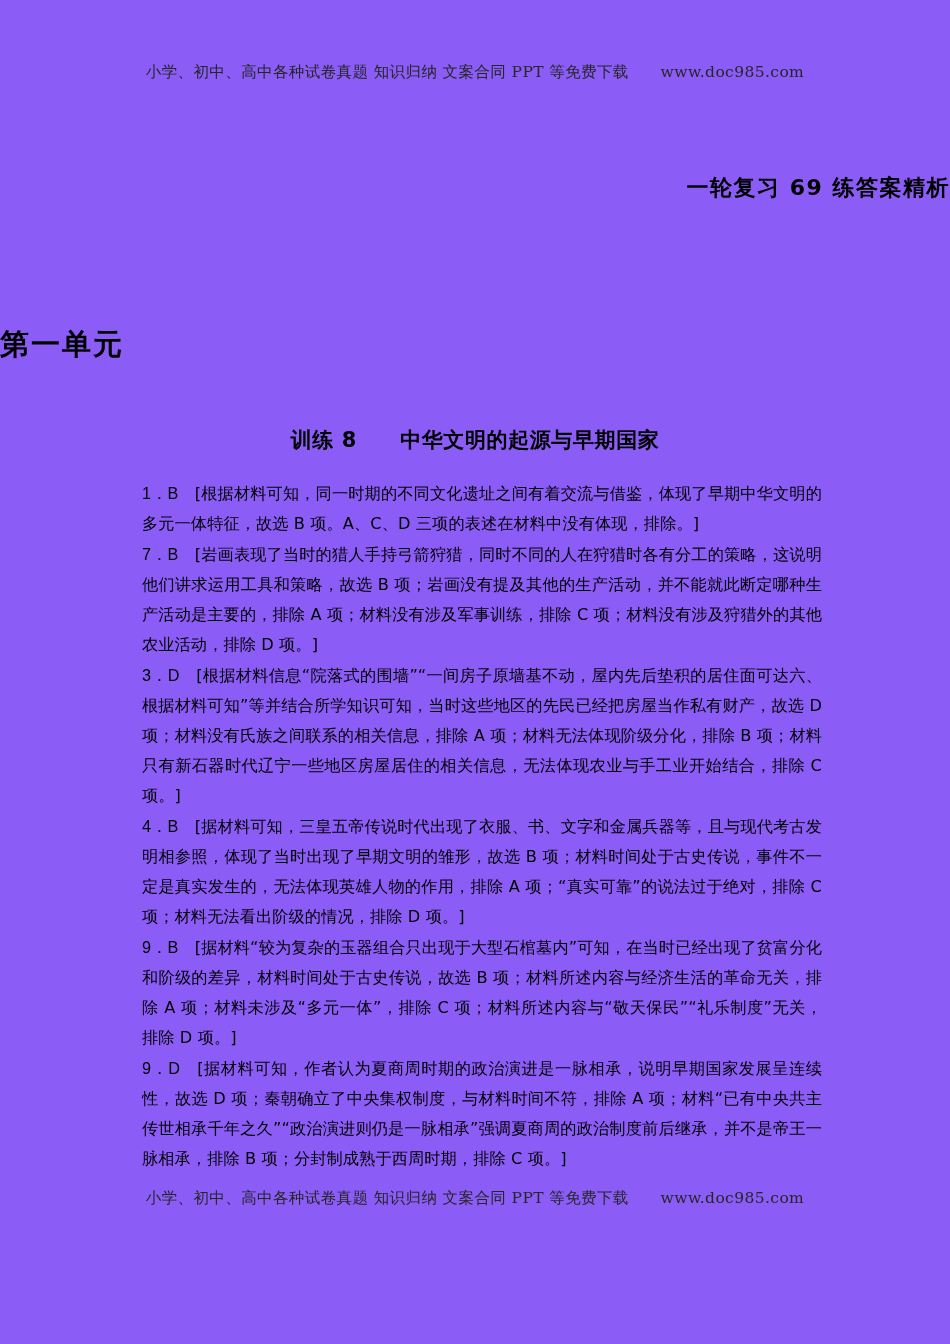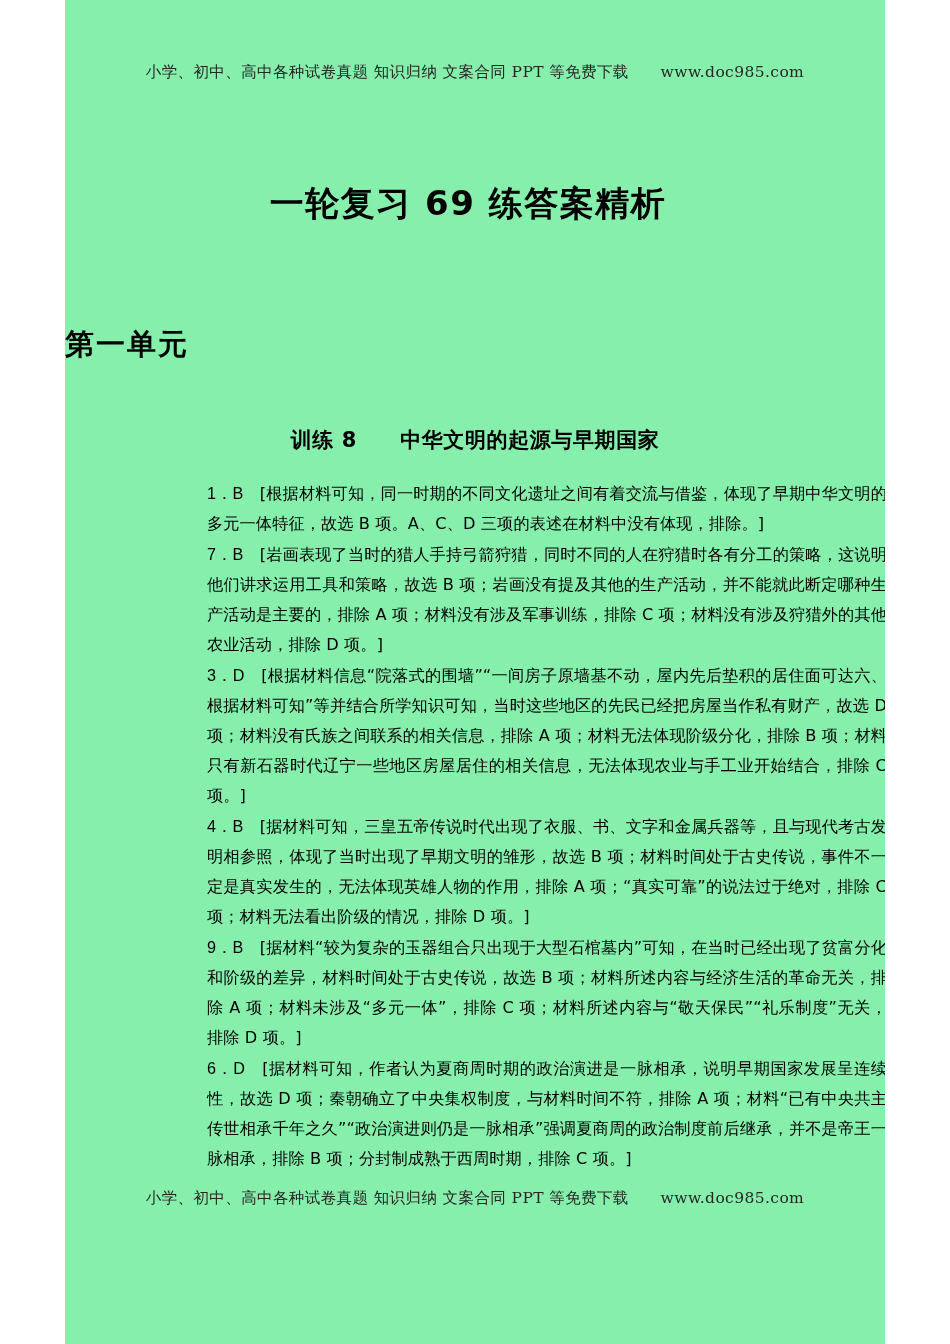--- a/index.html
+++ b/index.html
@@ -2,23 +2,23 @@
 <html><head>
 <meta charset="utf-8">
 <style>
   html, body {
     margin: 0;
     padding: 0;
     background: #ffffff;
   }
   .page {
     position: relative;
-    width: 820px;
+    width: 950px;
     height: 1344px;
-    background: #86efac;
+    background: #8b5cf6;
     margin: 0 auto;
     overflow: hidden;
     font-family: "DejaVu Sans", "Liberation Sans", sans-serif;
     color: #000000;
   }
 
   
   .running-head {
     position: absolute;
     left: 0;
@@ -41,24 +41,24 @@
     font-size: 15.5px;
     letter-spacing: 0.4px;
     color: #262626;
     white-space: nowrap;
   }
 
   
   .doc-title {
     position: absolute;
     left: 0;
-    right: 14px;
+    right: 0;
     top: 160px;
-    text-align: center;
-    font-size: 34px;
+    text-align: right;
+    font-size: 22px;
     font-weight: bold;
     letter-spacing: 1.5px;
     line-height: 1.2;
   }
   .unit-title {
     position: absolute;
     left: 0;
     right: 0;
     top: 303px;
     font-size: 29px;
@@ -113,18 +113,18 @@
   <h2 class="unit-title">第一单元</h2>
 
   <h3 class="section-title">训练 8　　中华文明的起源与早期国家</h3>
 
   <div class="answers">
     <p class="answer-item"><span class="ans-num">1．B</span><span>　[根据材料可知，同一时期的不同文化遗址之间有着交流与借鉴，体现了早期中华文明的多元一体特征，故选 B 项。A、C、D 三项的表述在材料中没有体现，排除。]</span></p>
     <p class="answer-item"><span class="ans-num">7．B</span><span>　[岩画表现了当时的猎人手持弓箭狩猎，同时不同的人在狩猎时各有分工的策略，这说明他们讲求运用工具和策略，故选 B 项；岩画没有提及其他的生产活动，并不能就此断定哪种生产活动是主要的，排除 A 项；材料没有涉及军事训练，排除 C 项；材料没有涉及狩猎外的其他农业活动，排除 D 项。]</span></p>
     <p class="answer-item"><span class="ans-num">3．D</span><span>　[根据材料信息“院落式的围墙”“一间房子原墙基不动，屋内先后垫积的居住面可达六、根据材料可知”等并结合所学知识可知，当时这些地区的先民已经把房屋当作私有财产，故选 D 项；材料没有氏族之间联系的相关信息，排除 A 项；材料无法体现阶级分化，排除 B 项；材料只有新石器时代辽宁一些地区房屋居住的相关信息，无法体现农业与手工业开始结合，排除 C 项。]</span></p>
     <p class="answer-item"><span class="ans-num">4．B</span><span>　[据材料可知，三皇五帝传说时代出现了衣服、书、文字和金属兵器等，且与现代考古发明相参照，体现了当时出现了早期文明的雏形，故选 B 项；材料时间处于古史传说，事件不一定是真实发生的，无法体现英雄人物的作用，排除 A 项；“真实可靠”的说法过于绝对，排除 C 项；材料无法看出阶级的情况，排除 D 项。]</span></p>
     <p class="answer-item"><span class="ans-num">9．B</span><span>　[据材料“较为复杂的玉器组合只出现于大型石棺墓内”可知，在当时已经出现了贫富分化和阶级的差异，材料时间处于古史传说，故选 B 项；材料所述内容与经济生活的革命无关，排除 A 项；材料未涉及“多元一体”，排除 C 项；材料所述内容与“敬天保民”“礼乐制度”无关，排除 D 项。]</span></p>
-    <p class="answer-item"><span class="ans-num">6．D</span><span>　[据材料可知，作者认为夏商周时期的政治演进是一脉相承，说明早期国家发展呈连续性，故选 D 项；秦朝确立了中央集权制度，与材料时间不符，排除 A 项；材料“已有中央共主传世相承千年之久”“政治演进则仍是一脉相承”强调夏商周的政治制度前后继承，并不是帝王一脉相承，排除 B 项；分封制成熟于西周时期，排除 C 项。]</span></p>
+    <p class="answer-item"><span class="ans-num">9．D</span><span>　[据材料可知，作者认为夏商周时期的政治演进是一脉相承，说明早期国家发展呈连续性，故选 D 项；秦朝确立了中央集权制度，与材料时间不符，排除 A 项；材料“已有中央共主传世相承千年之久”“政治演进则仍是一脉相承”强调夏商周的政治制度前后继承，并不是帝王一脉相承，排除 B 项；分封制成熟于西周时期，排除 C 项。]</span></p>
   </div>
 
   <div class="running-foot">小学、初中、高中各种试卷真题 知识归纳 文案合同 PPT 等免费下载　　www.doc985.com</div>
 
 </div>
 
 </body></html>

